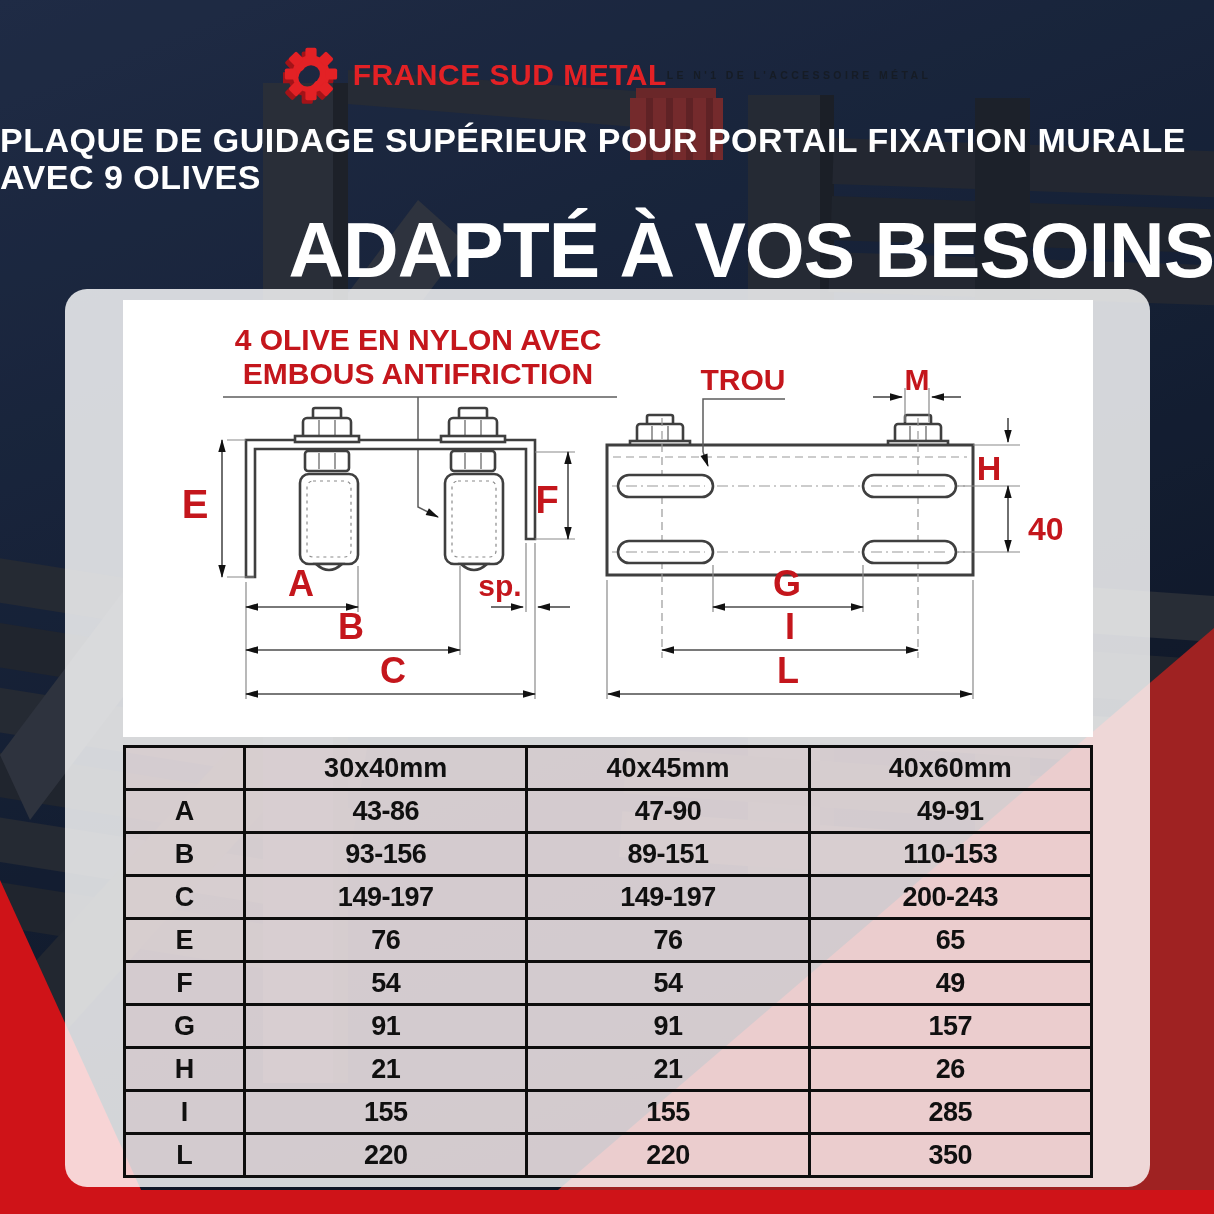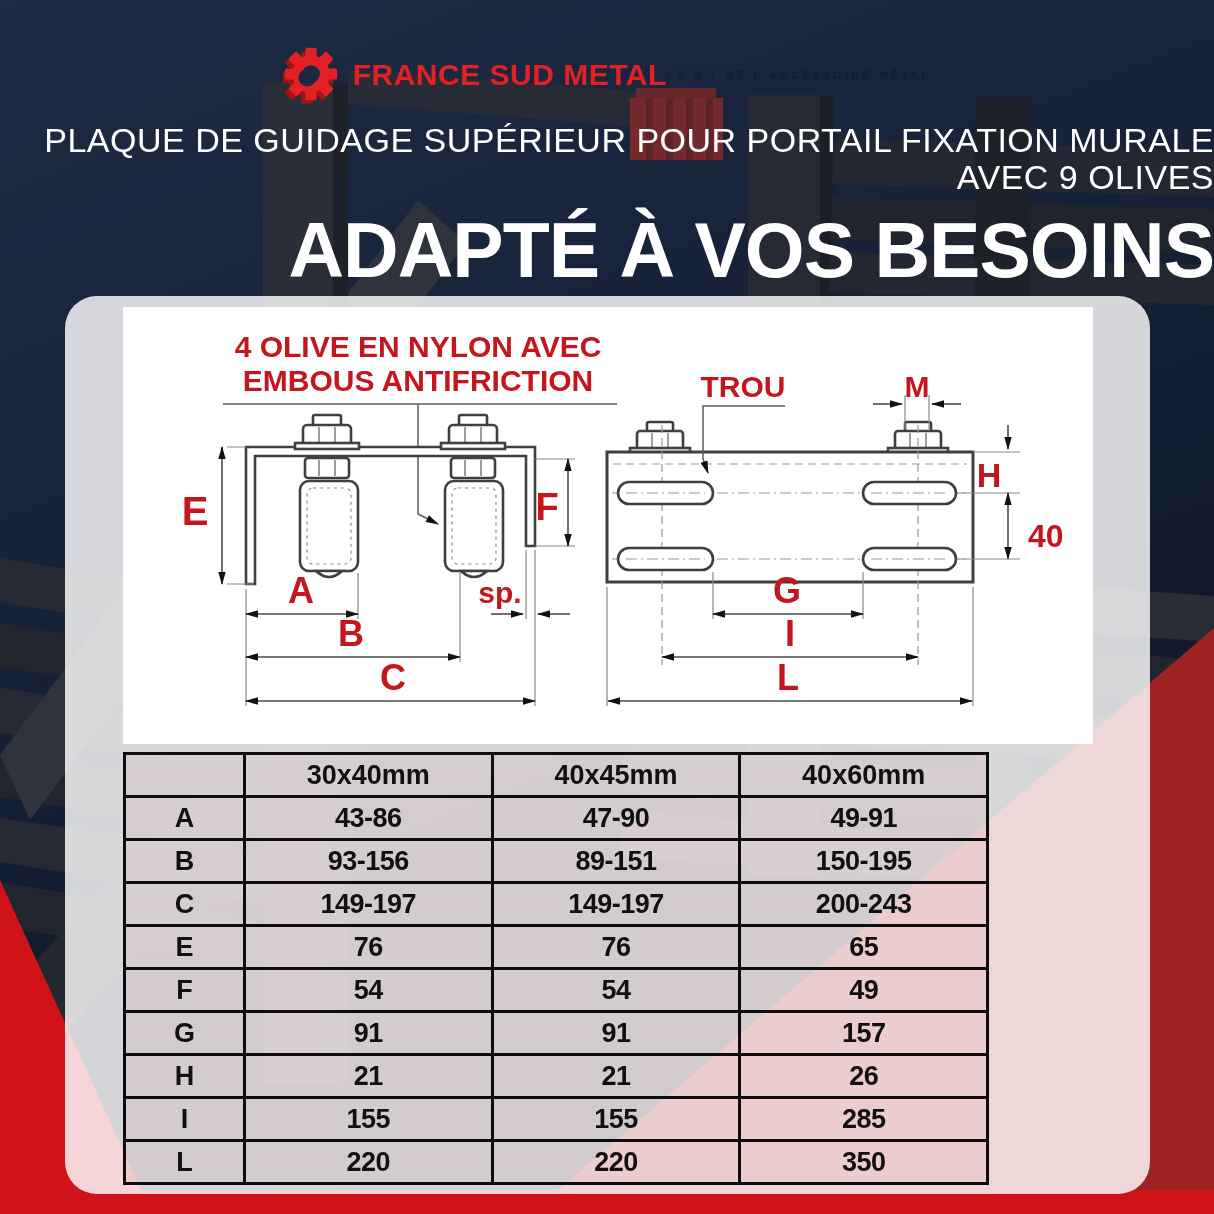--- a/index.html
+++ b/index.html
@@ -8,45 +8,45 @@
   .canvas{position:relative;width:1214px;height:1214px;overflow:hidden;}
   .bg{position:absolute;inset:0;z-index:0;}
 
   
   .logo-row{position:absolute;top:44px;left:0;width:100%;display:flex;
             justify-content:center;align-items:center;gap:14px;z-index:3;}
   .logo-text{display:flex;flex-direction:row;align-items:center;}
   .brand-name{font-size:30px;font-weight:800;letter-spacing:0.5px;color:#e32125;line-height:1.1;}
   .brand-tagline{font-size:10.5px;font-weight:700;letter-spacing:3.4px;color:#161c25;margin-top:2px;}
 
-  .subtitle{position:absolute;top:122px;left:0;width:100%;text-align:right;z-index:3;
-            color:#ffffff;font-size:34px;font-weight:400;letter-spacing:0.5px;line-height:1.1;}
+  .subtitle{position:absolute;top:122px;left:0;width:100%;text-align:left;z-index:3;
+            color:#ffffff;font-size:34px;font-weight:700;letter-spacing:0.5px;line-height:1.1;}
   .main-title{position:absolute;top:206px;left:0;width:100%;text-align:right;z-index:3;
               color:#ffffff;font-size:77px;font-weight:800;letter-spacing:-1px;}
 
   
-  .panel{position:absolute;left:65px;top:296px;width:1085px;height:898px;
-         background:rgba(255,255,255,0.82);border-radius:32px;z-index:2;}
+  .panel{position:absolute;left:65px;top:289px;width:1085px;height:898px;
+         background:rgba(255,255,255,0.82);border-radius:22px;z-index:2;}
   .drawbox{position:absolute;left:58px;top:11px;width:970px;height:437px;background:#ffffff;}
 
   
   svg text.lbl{fill:#c4161c;font-family:"Liberation Sans", sans-serif;font-weight:800;}
   .part{stroke:#3f3f3f;stroke-width:2.6;fill:#ffffff;}
   .part3{stroke:#3f3f3f;stroke-width:3;fill:#ffffff;}
   .thin{stroke:#5c5c5c;stroke-width:1.5;fill:none;}
   .dim{stroke:#4c4c4c;stroke-width:1.6;fill:none;}
   .ext{stroke:#8a8a8a;stroke-width:1.2;fill:none;}
   .dash{stroke:#999;stroke-width:1.2;fill:none;stroke-dasharray:8 5;}
   .dashdot{stroke:#999;stroke-width:1.1;fill:none;stroke-dasharray:11 4 2 4;}
   .inolive{stroke:#8a8a8a;stroke-width:1.2;fill:none;stroke-dasharray:3 4;}
   .facet{stroke:#6a6a6a;stroke-width:1.3;fill:none;}
 
   
   .spec-table-wrap{position:absolute;left:58px;top:456px;width:970px;}
-  table.spec{width:866px;border-collapse:collapse;table-layout:fixed;}
+  table.spec{width:970px;border-collapse:collapse;table-layout:fixed;}
   table.spec th, table.spec td{border:3px solid #0d0d0d;height:40px;text-align:center;
       vertical-align:middle;font-size:27px;color:#101010;padding:0;
       background:rgba(220,120,130,0.10);}
   table.spec th{font-weight:800;}
   table.spec td{font-weight:600;letter-spacing:-0.5px;}
   table.spec col.c0{width:120px;}
 </style>
 </head>
 <body>
 
@@ -305,21 +305,21 @@
             <tr>
               <th>A</th>
               <td>43-86</td>
               <td>47-90</td>
               <td>49-91</td>
             </tr>
             <tr>
               <th>B</th>
               <td>93-156</td>
               <td>89-151</td>
-              <td>150-195</td>
+              <td>110-153</td>
             </tr>
             <tr>
               <th>C</th>
               <td>149-197</td>
               <td>149-197</td>
               <td>200-243</td>
             </tr>
             <tr>
               <th>E</th>
               <td>76</td>

